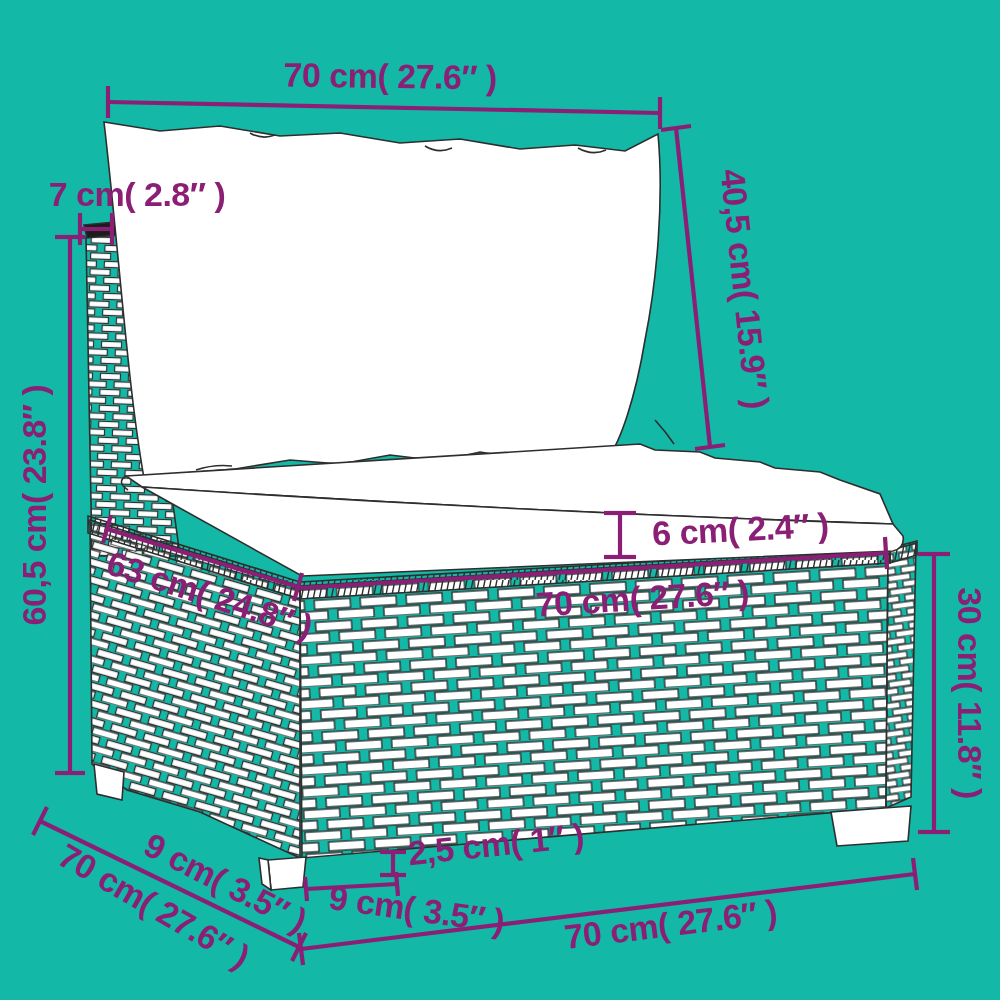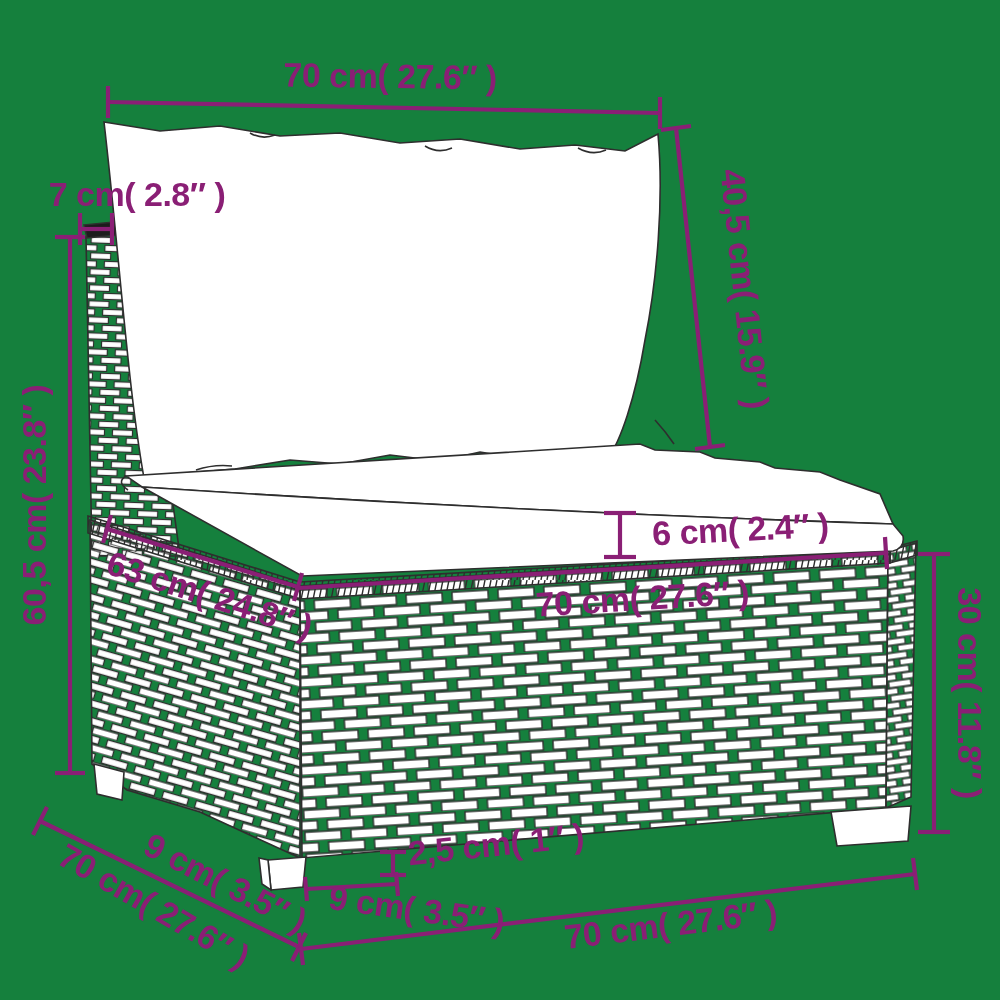--- a/index.html
+++ b/index.html
@@ -1,16 +1,16 @@
 <!DOCTYPE html>
 <html><head>
 <meta charset="utf-8">
 <style>
   html,body{margin:0;padding:0;background:#ffffff;}
-  .stage{position:relative;width:1000px;height:1000px;background:#15803d;overflow:hidden;
+  .stage{position:relative;width:1000px;height:1000px;background:#14b8a6;overflow:hidden;
          font-family:"Liberation Sans", sans-serif;}
   svg{display:block}
   .dim-text{font-family:"Liberation Sans", sans-serif;font-weight:bold;font-size:34px;
             letter-spacing:-0.5px;}
 </style>
 </head>
 <body>
 
 <div class="stage">
 <svg width="1000" height="1000" viewBox="0 0 1000 1000">

